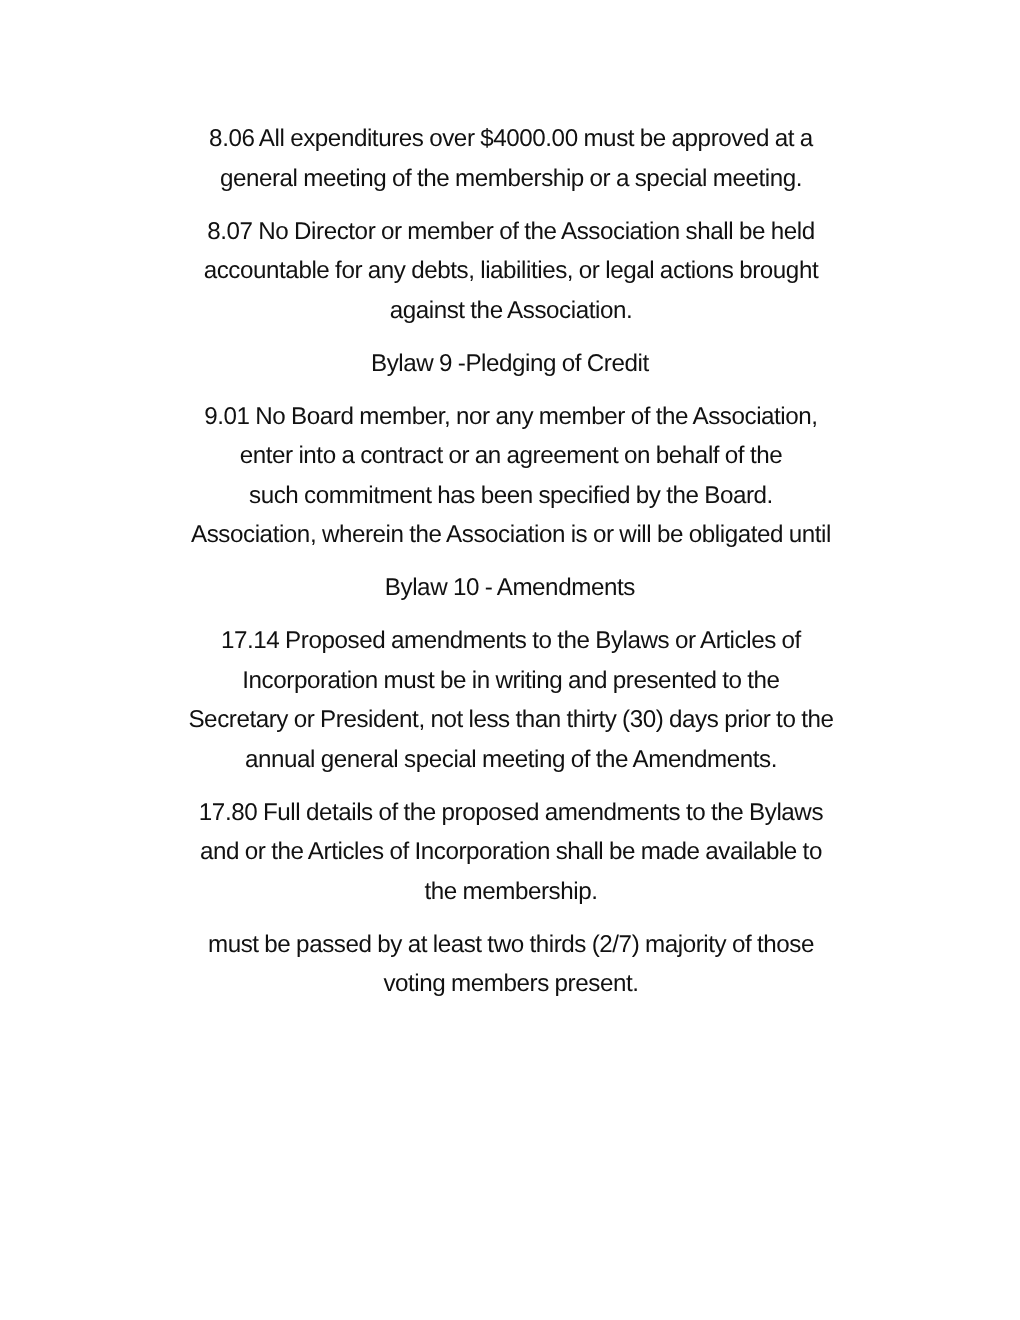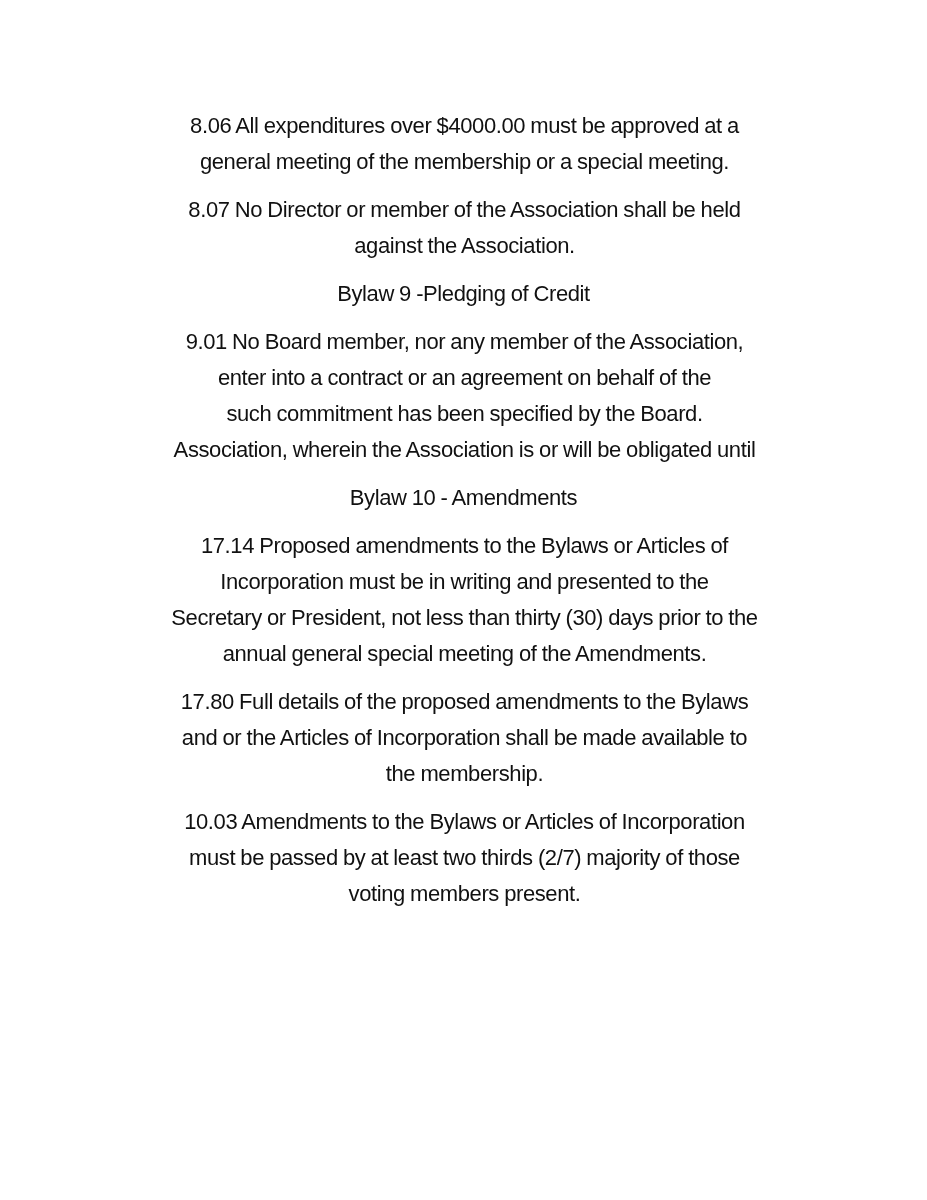--- a/index.html
+++ b/index.html
@@ -45,20 +45,21 @@
 
 <div class="page">
 
   <div class="para">
     <span class="line">8.06 All expenditures over $4000.00 must be approved at a</span>
     <span class="line">general meeting of the membership or a special meeting.</span>
   </div>
 
   <div class="para">
     <span class="line">8.07 No Director or member of the Association shall be held</span>
+    <span class="line">accountable for any debts, liabilities, or legal actions brought</span>
     <span class="line">against the Association.</span>
   </div>
 
   <div class="heading">
     <span class="line">Bylaw 9 -Pledging of Credit</span>
   </div>
 
   <div class="para">
     <span class="line">9.01 No Board member, nor any member of the Association,</span>
     <span class="line">enter into a contract or an agreement on behalf of the</span>
@@ -77,18 +78,17 @@
     <span class="line">annual general special meeting of the Amendments.</span>
   </div>
 
   <div class="para">
     <span class="line">17.80 Full details of the proposed amendments to the Bylaws</span>
     <span class="line">and or the Articles of Incorporation shall be made available to</span>
     <span class="line">the membership.</span>
   </div>
 
   <div class="para">
-    <span class="line">10.03 Amendments to the Bylaws or Articles of Incorporation</span>
     <span class="line">must be passed by at least two thirds (2/7) majority of those</span>
     <span class="line">voting members present.</span>
   </div>
 
 </div>
 
 </body></html>

